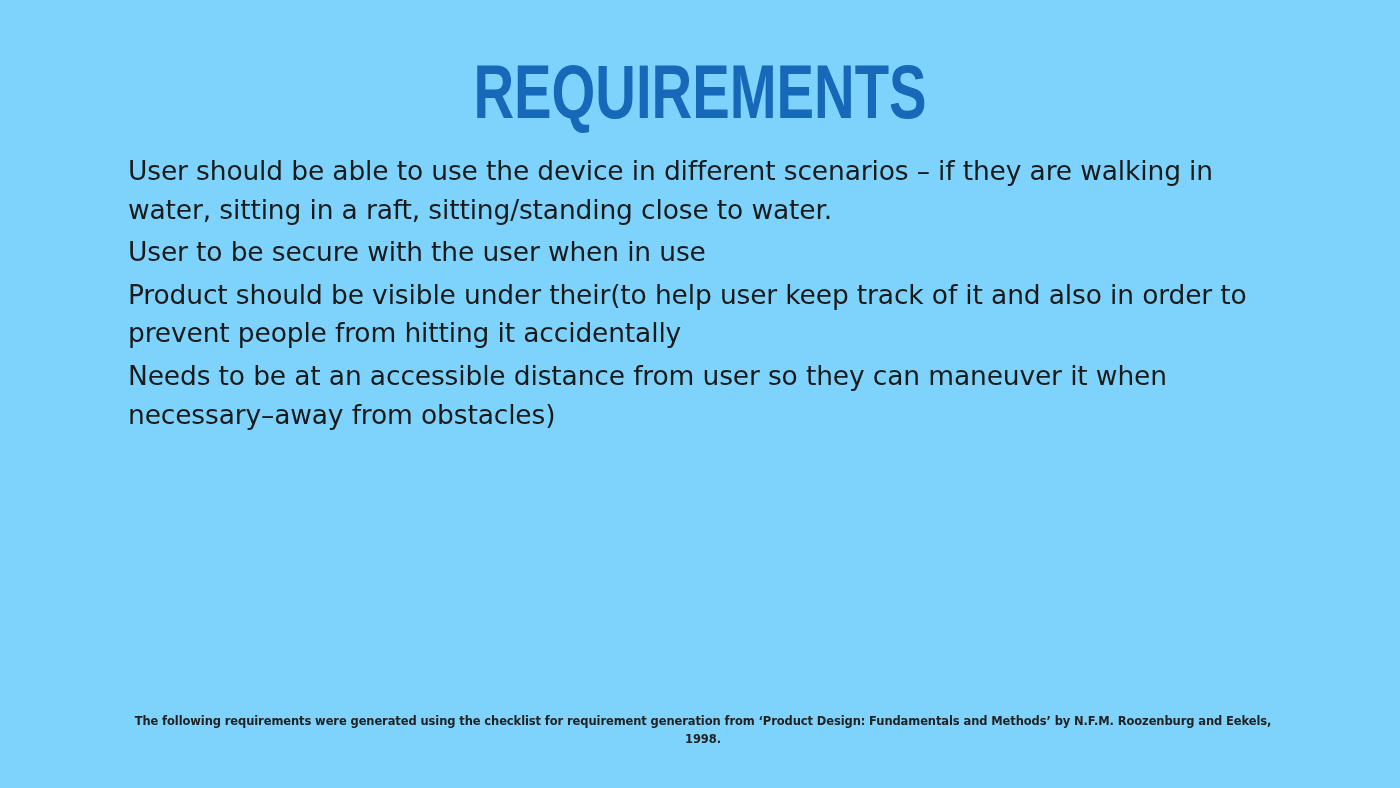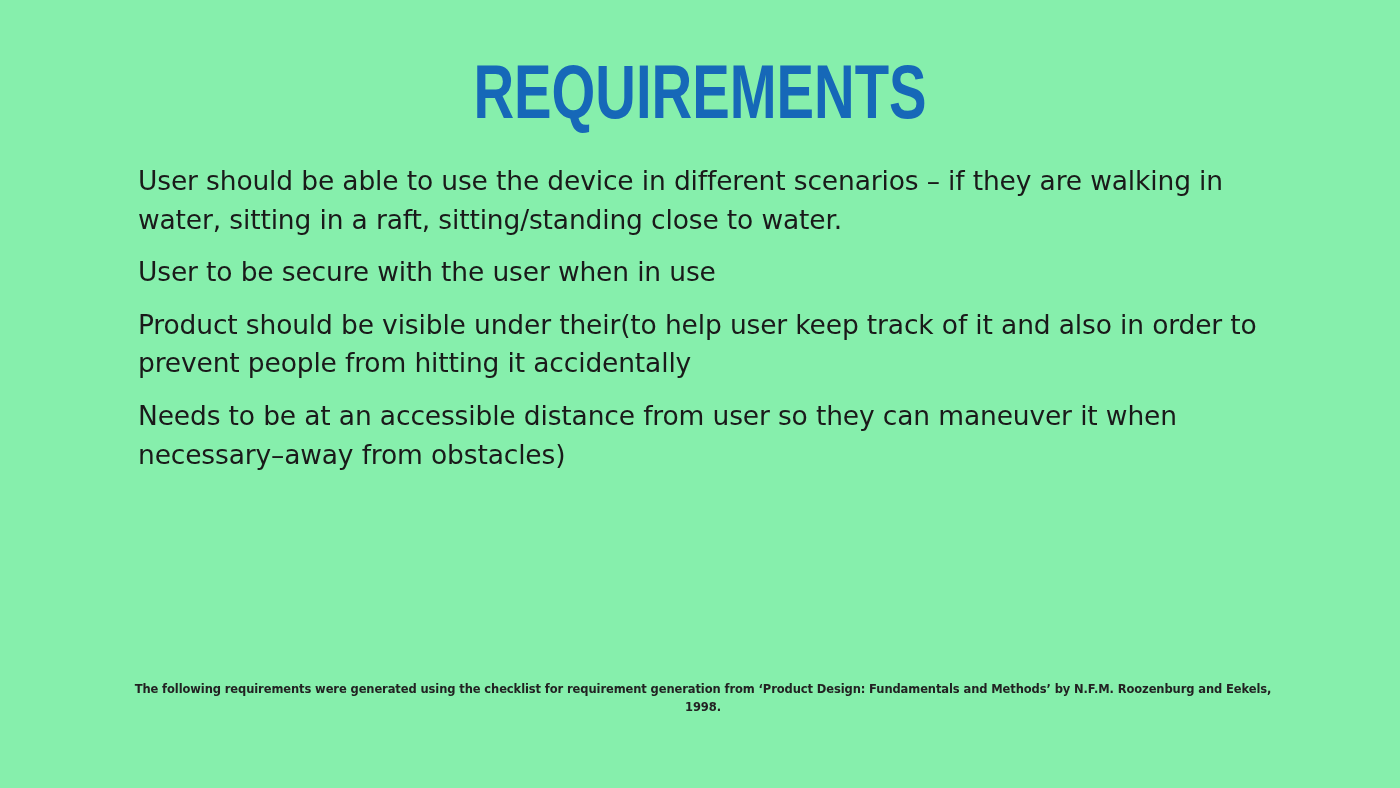--- a/index.html
+++ b/index.html
@@ -7,21 +7,21 @@
     padding: 0;
     background: #ffffff;
   }
   body {
     font-family: "DejaVu Sans", sans-serif;
   }
   .slide {
     position: relative;
     width: 1400px;
     height: 788px;
-    background: #86efac;
+    background: #7dd3fc;
     overflow: hidden;
   }
 
   
   .title {
     position: absolute;
     top: 52px;
     left: 0;
     width: 1400px;
     text-align: center;
@@ -44,29 +44,29 @@
     width: 1168px;
   }
   .req-line {
     color: #1a1a1a;
     font-family: "DejaVu Sans", sans-serif;
     font-size: 26.5px;
     line-height: 38.6px;
     font-weight: 400;
     letter-spacing: -0.15px;
     text-align: left;
-    margin: 14px;
+    margin: 4px;
     padding: 0;
     white-space: normal;
   }
 
   
   .footnote {
     position: absolute;
-    top: 680px;
+    top: 712px;
     left: 130px;
     width: 1146px;
     text-align: center;
     color: #222222;
     font-family: "DejaVu Sans", sans-serif;
     font-size: 11.5px;
     line-height: 18px;
     font-weight: bold;
     letter-spacing: -0.1px;
   }

